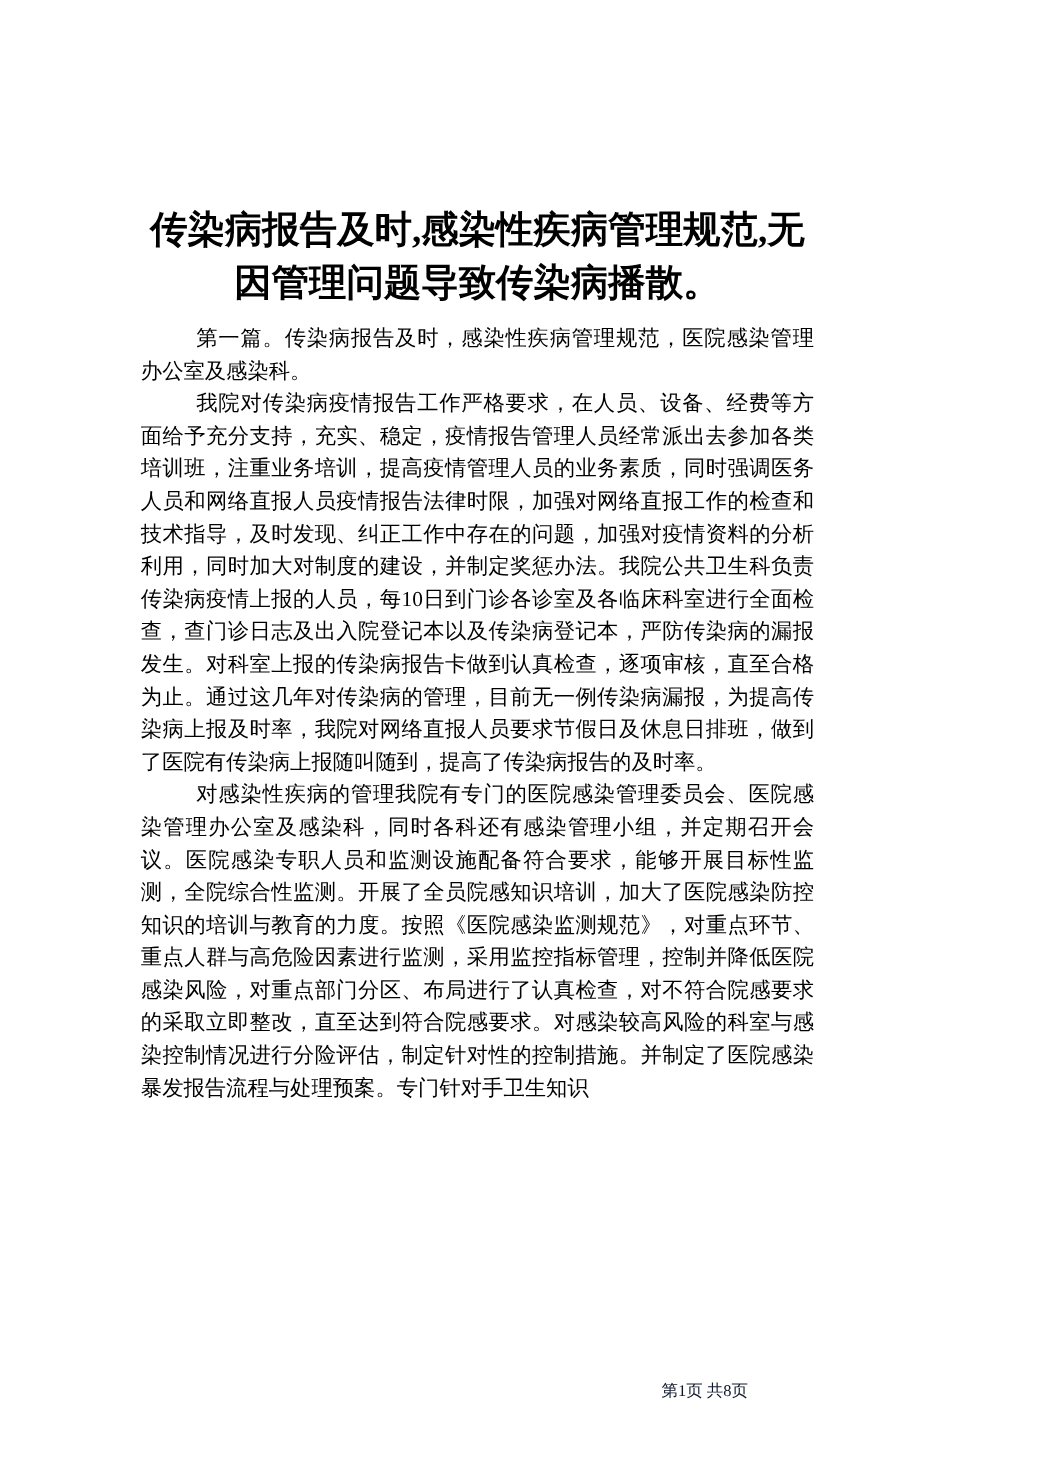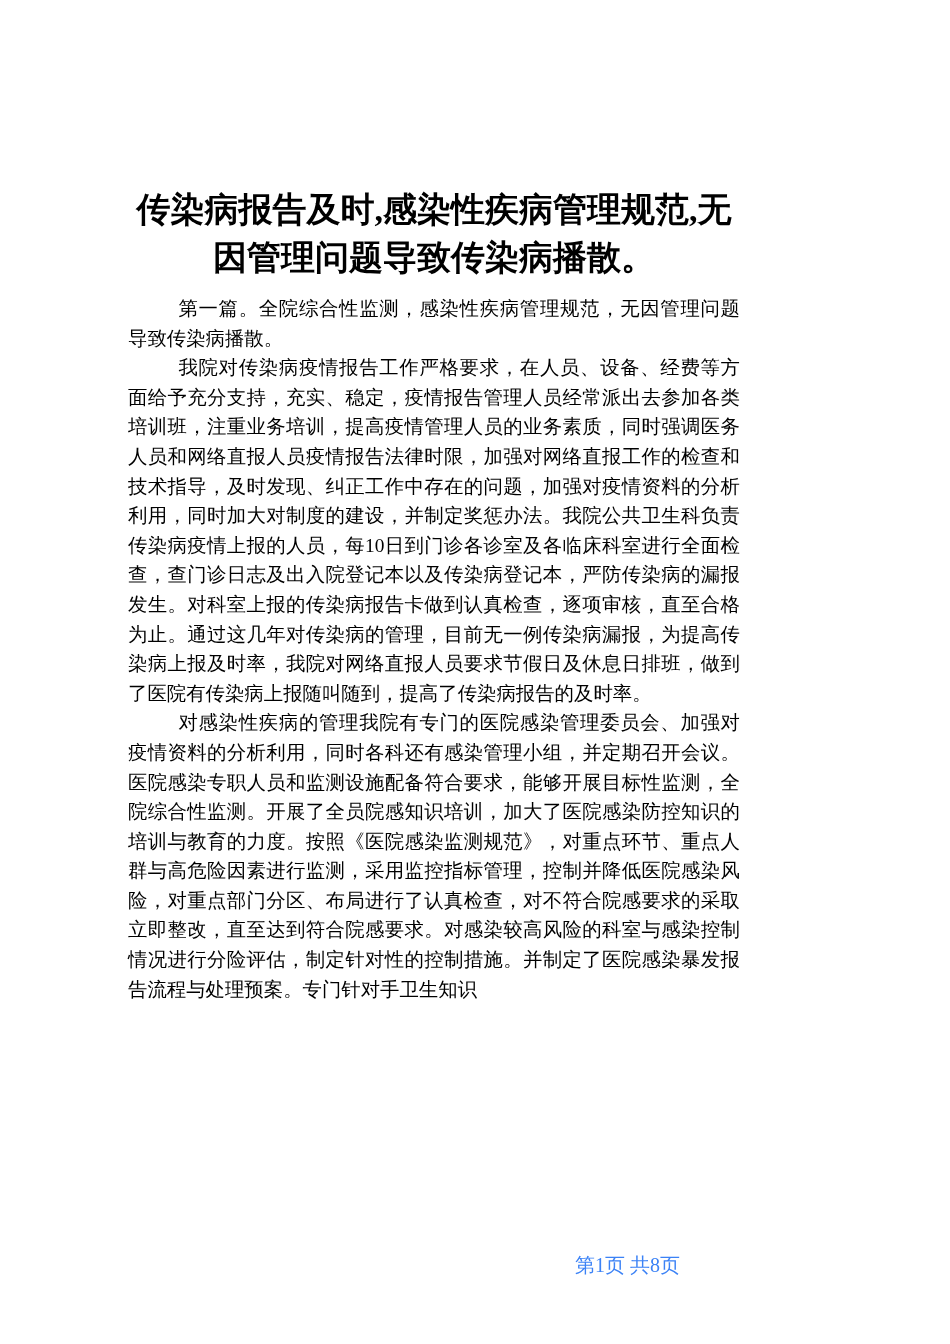--- a/index.html
+++ b/index.html
@@ -36,33 +36,33 @@
       line-height: 29.6px;
       text-align: justify;
       text-indent: 2.6em;
       word-break: break-all;
       font-family: "Liberation Serif", "DejaVu Serif", serif;
     }
     .footer {
       position: absolute;
       right: 188px;
       bottom: 70px;
-      font-size: 20px;
+      font-size: 15px;
       line-height: 18px;
-      color: #3b82f6;
+      color: #0f172a;
       white-space: nowrap;
     }
   </style>
 </head>
 <body>
 
 <div class="page">
   <h1 class="doc-title">传染病报告及时,感染性疾病管理规范,无因管理问题导致传染病播散。</h1>
 
-  <p class="para">第一篇。全院综合性监测，感染性疾病管理规范，无因管理问题导致传染病播散。</p>
+  <p class="para">第一篇。传染病报告及时，感染性疾病管理规范，医院感染管理办公室及感染科。</p>
 
 
   <p class="para">我院对传染病疫情报告工作严格要求，在人员、设备、经费等方面给予充分支持，充实、稳定，疫情报告管理人员经常派出去参加各类培训班，注重业务培训，提高疫情管理人员的业务素质，同时强调医务人员和网络直报人员疫情报告法律时限，加强对网络直报工作的检查和技术指导，及时发现、纠正工作中存在的问题，加强对疫情资料的分析利用，同时加大对制度的建设，并制定奖惩办法。我院公共卫生科负责传染病疫情上报的人员，每10日到门诊各诊室及各临床科室进行全面检查，查门诊日志及出入院登记本以及传染病登记本，严防传染病的漏报发生。对科室上报的传染病报告卡做到认真检查，逐项审核，直至合格为止。通过这几年对传染病的管理，目前无一例传染病漏报，为提高传染病上报及时率，我院对网络直报人员要求节假日及休息日排班，做到了医院有传染病上报随叫随到，提高了传染病报告的及时率。</p>
 
-  <p class="para">对感染性疾病的管理我院有专门的医院感染管理委员会、加强对疫情资料的分析利用，同时各科还有感染管理小组，并定期召开会议。医院感染专职人员和监测设施配备符合要求，能够开展目标性监测，全院综合性监测。开展了全员院感知识培训，加大了医院感染防控知识的培训与教育的力度。按照《医院感染监测规范》，对重点环节、重点人群与高危险因素进行监测，采用监控指标管理，控制并降低医院感染风险，对重点部门分区、布局进行了认真检查，对不符合院感要求的采取立即整改，直至达到符合院感要求。对感染较高风险的科室与感染控制情况进行分险评估，制定针对性的控制措施。并制定了医院感染暴发报告流程与处理预案。专门针对手卫生知识</p>
+  <p class="para">对感染性疾病的管理我院有专门的医院感染管理委员会、医院感染管理办公室及感染科，同时各科还有感染管理小组，并定期召开会议。医院感染专职人员和监测设施配备符合要求，能够开展目标性监测，全院综合性监测。开展了全员院感知识培训，加大了医院感染防控知识的培训与教育的力度。按照《医院感染监测规范》，对重点环节、重点人群与高危险因素进行监测，采用监控指标管理，控制并降低医院感染风险，对重点部门分区、布局进行了认真检查，对不符合院感要求的采取立即整改，直至达到符合院感要求。对感染较高风险的科室与感染控制情况进行分险评估，制定针对性的控制措施。并制定了医院感染暴发报告流程与处理预案。专门针对手卫生知识</p>
 
   <div class="footer">第1页  共8页</div>
 </div>
 
 </body></html>

